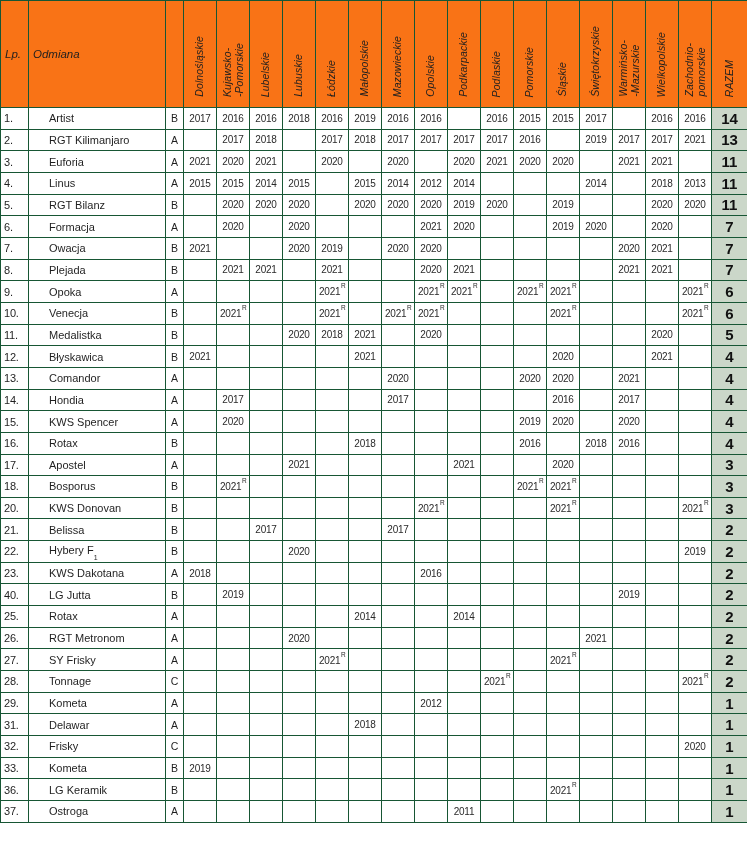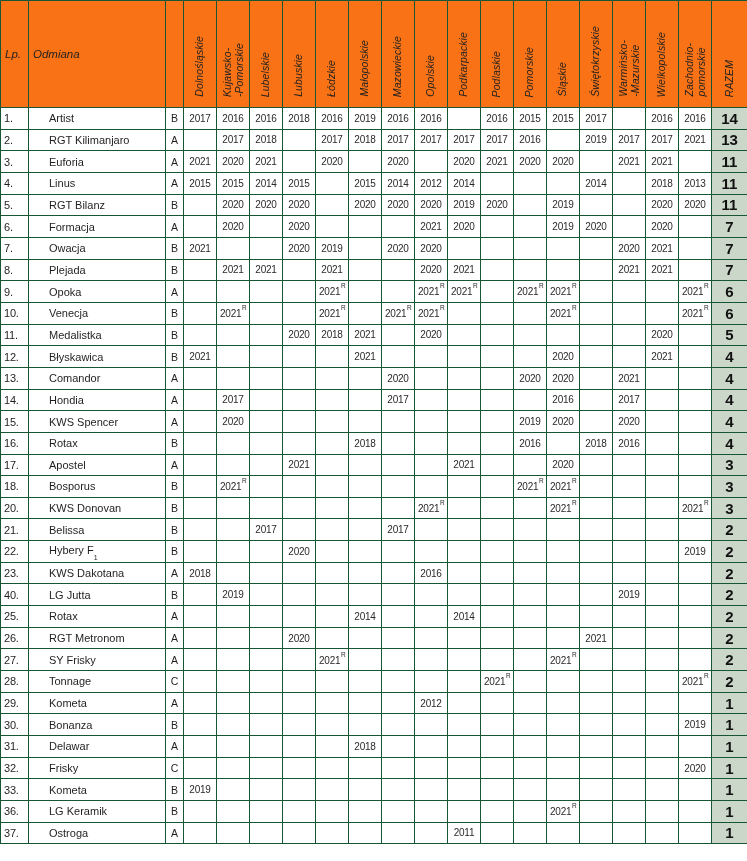--- a/index.html
+++ b/index.html
@@ -701,42 +701,20 @@
           <td class="yr"></td>
           <td class="yr"></td>
           <td class="yr"></td>
           <td class="yr"></td>
           <td class="yr"></td>
           <td class="yr"></td>
           <td class="yr"></td>
           <td class="razem">1</td>
         </tr>
         <tr>
-          <td class="lp">30.</td>
-          <td class="name">Bonanza</td>
-          <td class="grp">B</td>
-          <td class="yr"></td>
-          <td class="yr"></td>
-          <td class="yr"></td>
-          <td class="yr"></td>
-          <td class="yr"></td>
-          <td class="yr"></td>
-          <td class="yr"></td>
-          <td class="yr"></td>
-          <td class="yr"></td>
-          <td class="yr"></td>
-          <td class="yr"></td>
-          <td class="yr"></td>
-          <td class="yr"></td>
-          <td class="yr"></td>
-          <td class="yr"></td>
-          <td class="yr">2019</td>
-          <td class="razem">1</td>
-        </tr>
-        <tr>
           <td class="lp">31.</td>
           <td class="name">Delawar</td>
           <td class="grp">A</td>
           <td class="yr"></td>
           <td class="yr"></td>
           <td class="yr"></td>
           <td class="yr"></td>
           <td class="yr"></td>
           <td class="yr">2018</td>
           <td class="yr"></td>

